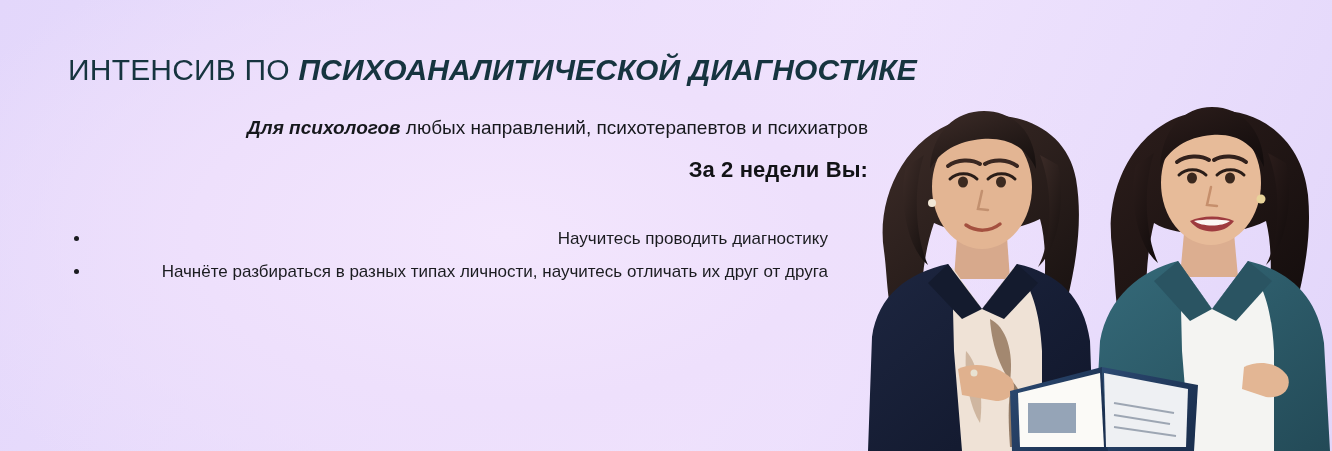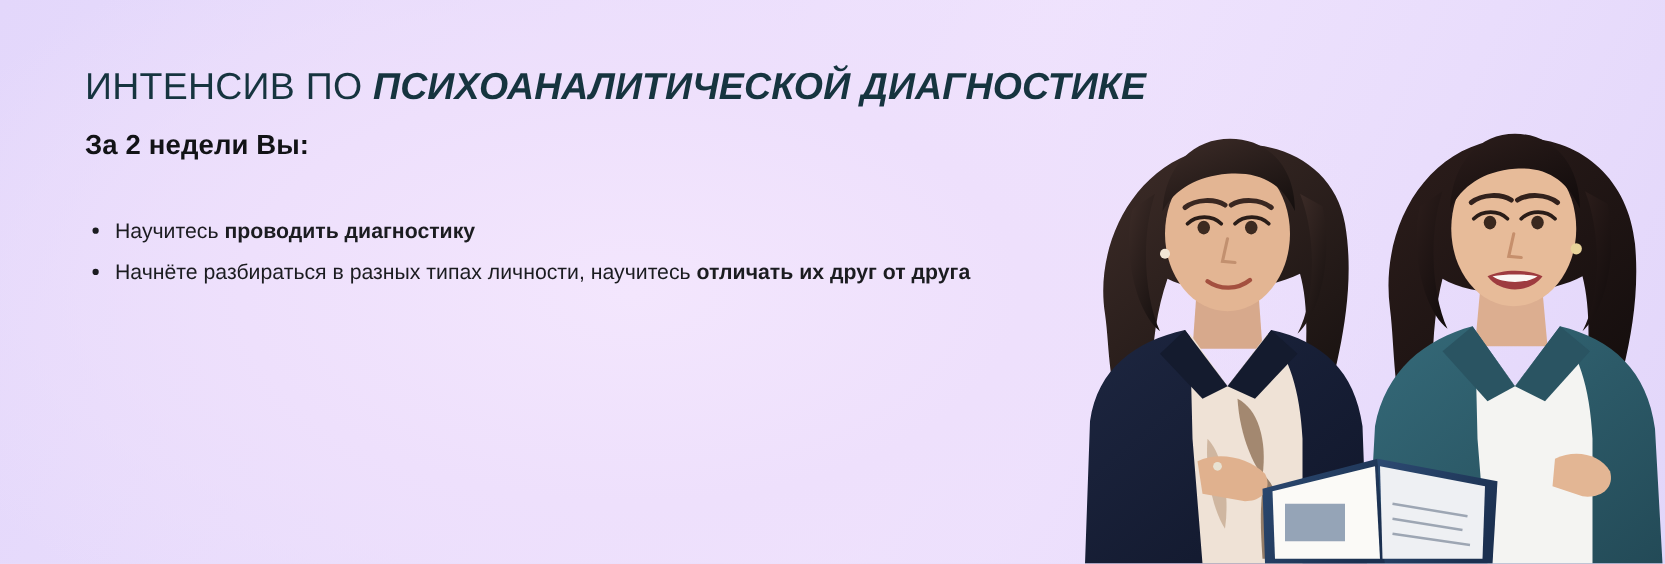--- a/index.html
+++ b/index.html
@@ -11,20 +11,21 @@
   }
 
   .banner {
     position: relative;
     width: 1332px;
     height: 451px;
     overflow: hidden;
     background:
       radial-gradient(ellipse 780px 420px at 38% 52%, #f3e6fd 0%, #eee0fc 40%, rgba(232,220,251,0) 78%),
       linear-gradient(115deg, #e3d7fb 0%, #e9ddfc 30%, #efe3fd 55%, #e9ddfc 78%, #e2d6fa 100%);
+    text-align: right;
   }
 
   
   .content {
     position: absolute;
     left: 68px;
     top: 52px;
     width: 800px;
   }
 
@@ -78,21 +79,21 @@
   .benefits li::before {
     content: "";
     position: absolute;
     left: 6px;
     top: 11px;
     width: 5px;
     height: 5px;
     border-radius: 50%;
     background: #1b1c20;
   }
-  .benefits b { font-weight: 700; }
+  .benefits b { font-weight: 400; }
 
   
   .photo {
     position: absolute;
     right: 0;
     bottom: 0;
     width: 470px;
     height: 400px;
     pointer-events: none;
   }
@@ -100,20 +101,21 @@
 </style>
 </head>
 <body>
 
 <div class="banner">
 
   <div class="content">
 
     <h1 class="headline"><span>ИНТЕНСИВ ПО </span><span class="hl-strong">ПСИХОАНАЛИТИЧЕСКОЙ ДИАГНОСТИКЕ</span></h1>
 
+    <p class="subtitle"><span class="sub-strong">Для психологов</span><span> любых направлений, психотерапевтов и психиатров</span></p>
 
     <p class="lead">За 2 недели Вы:</p>
 
     <ul class="benefits">
       <li><span>Научитесь </span><b>проводить диагностику</b><span></span></li>
       <li><span>Начнёте разбираться в разных типах личности, научитесь </span><b>отличать их друг от друга</b><span></span></li>
     </ul>
   </div>
 
   <div class="photo">

